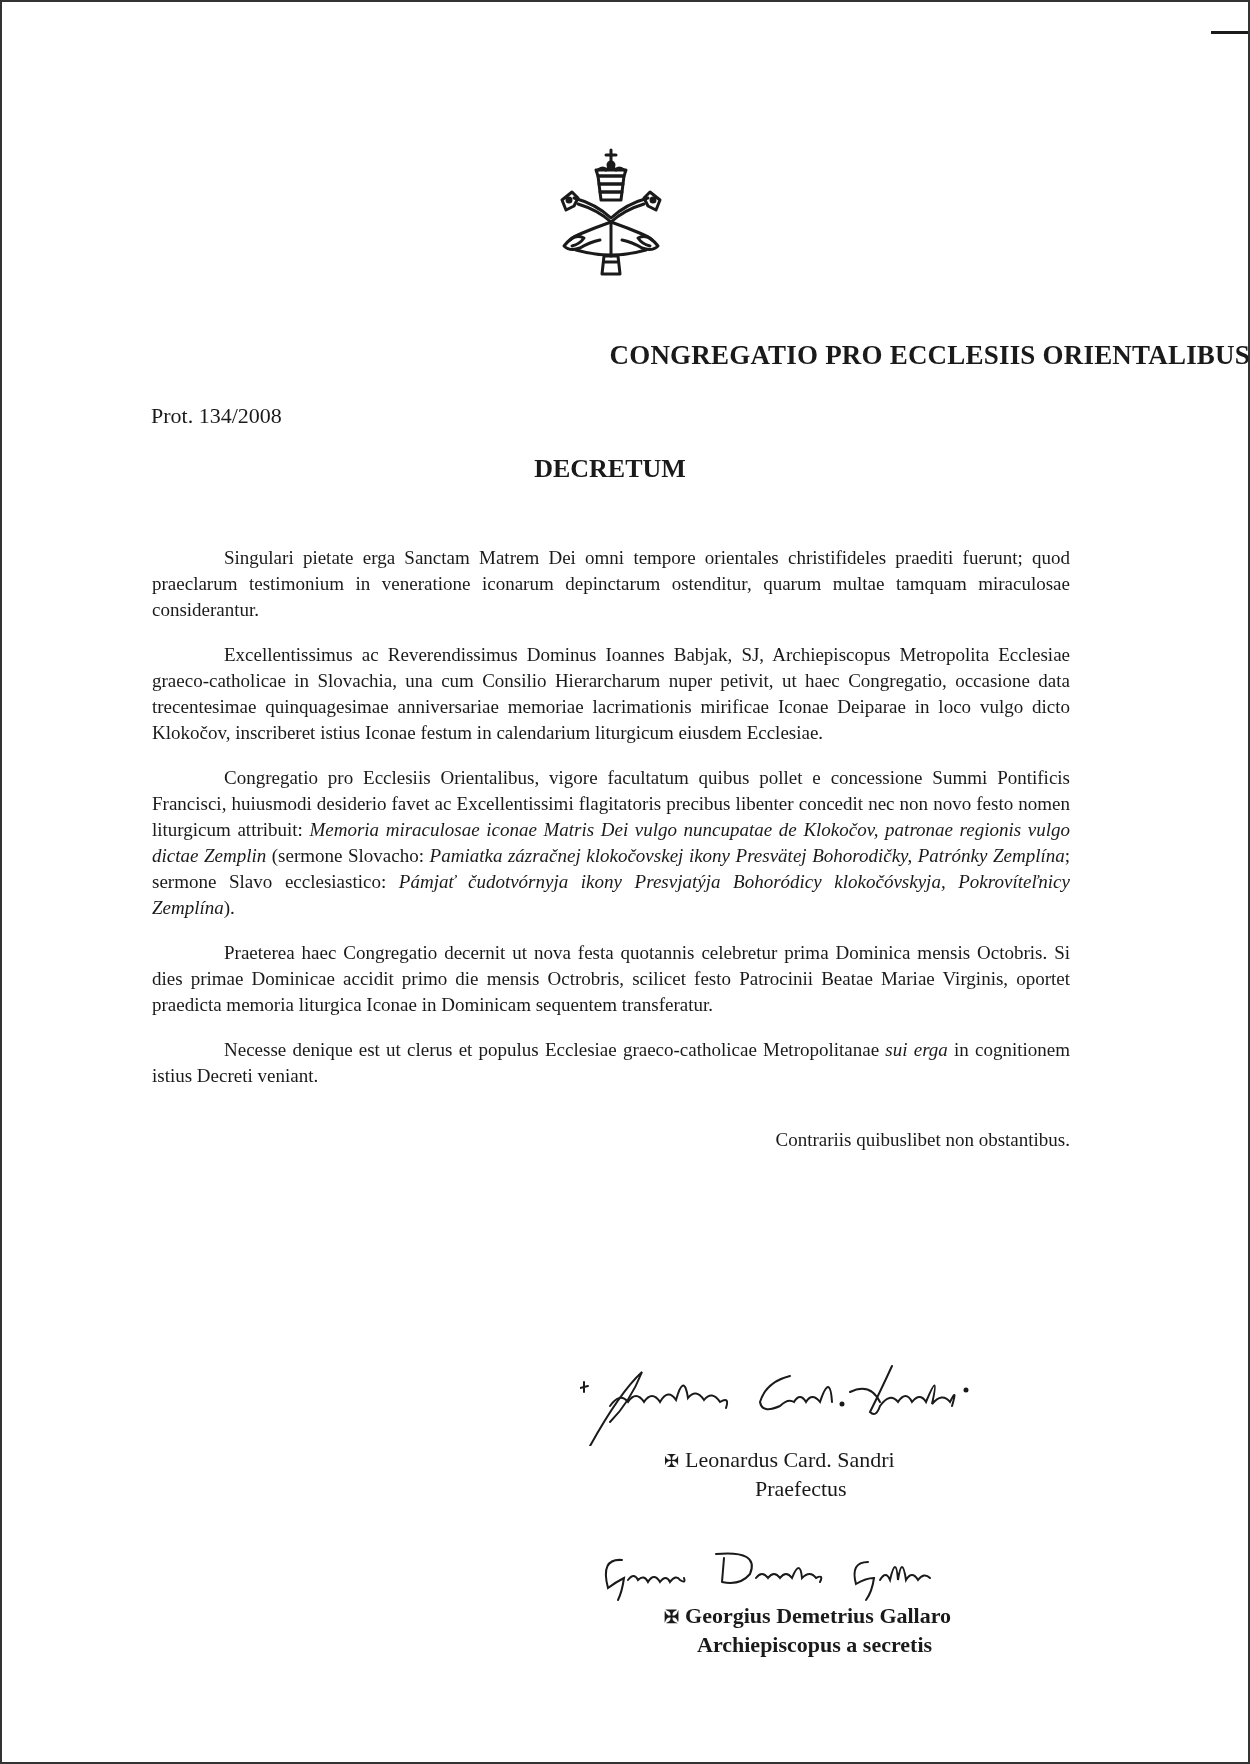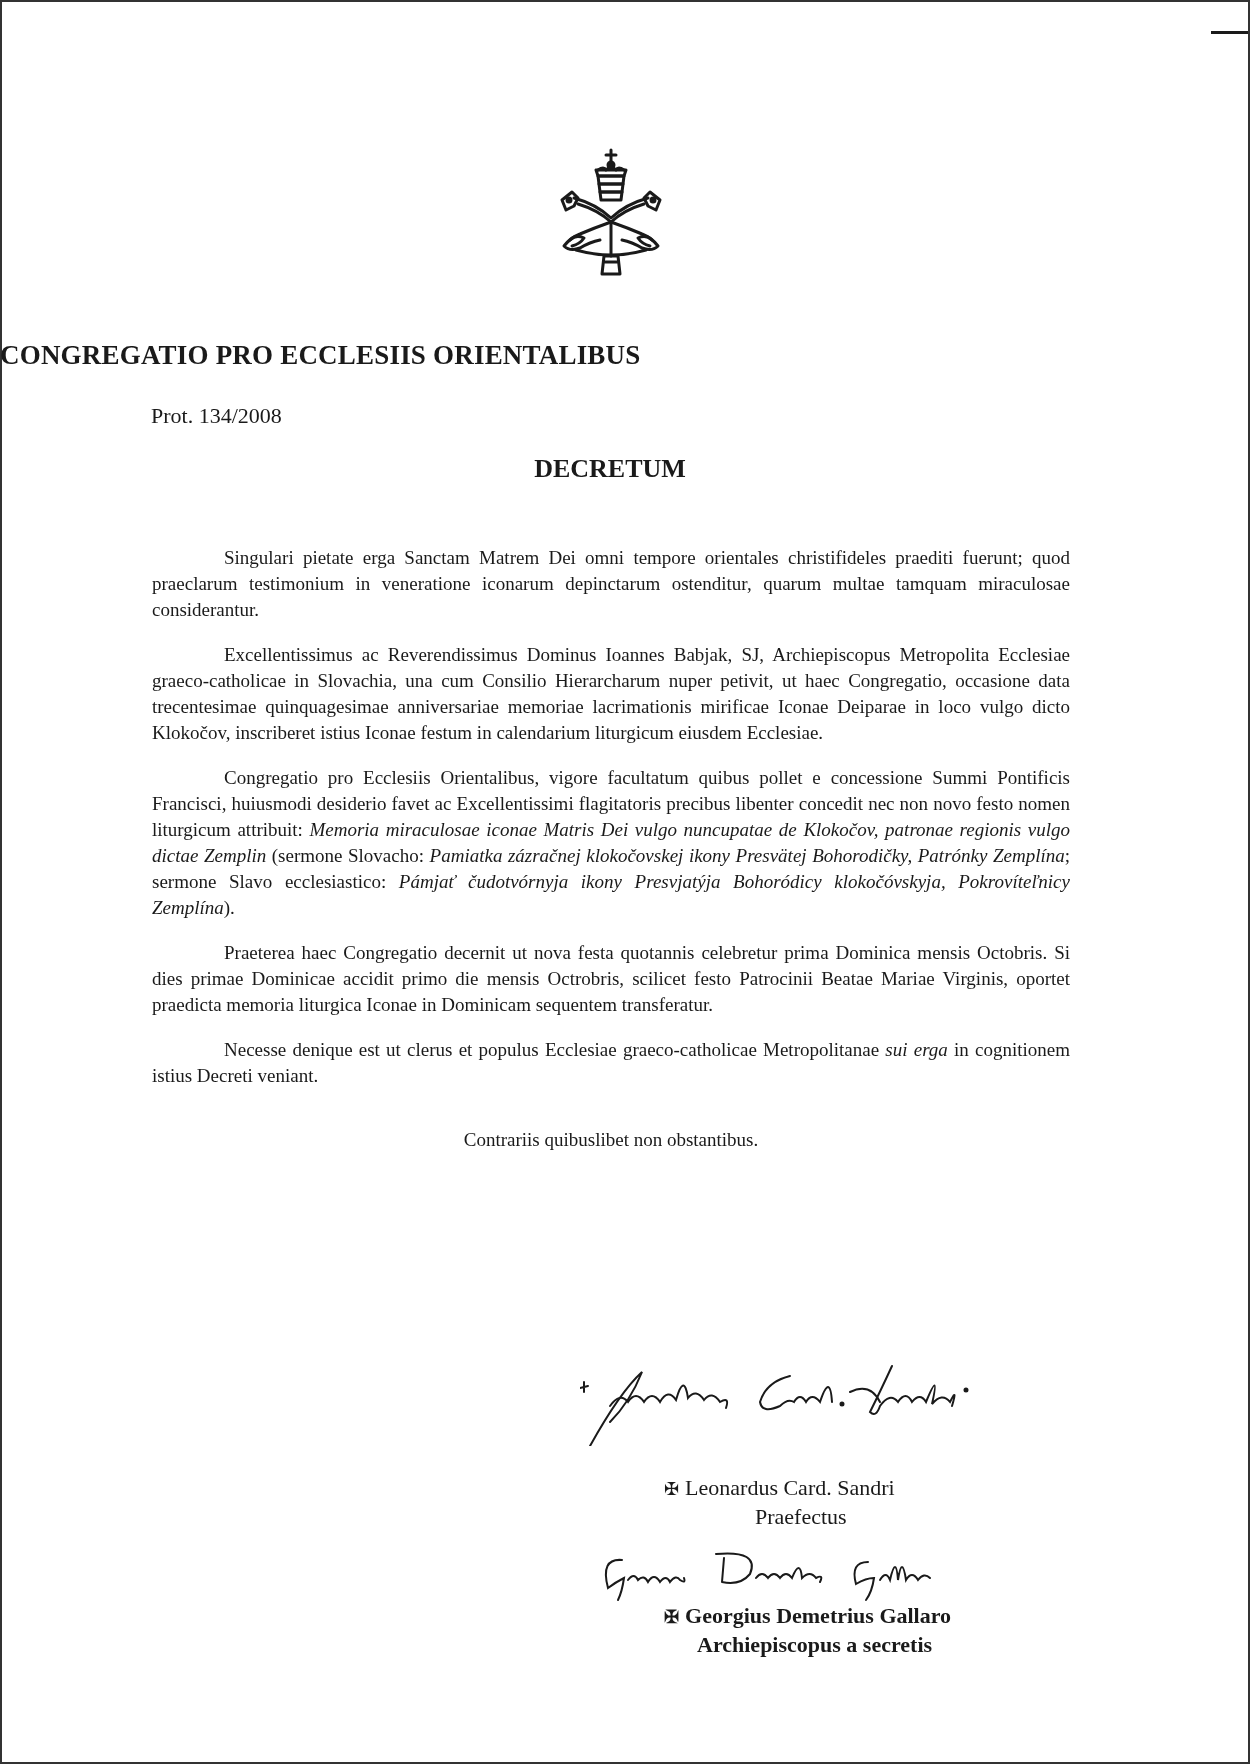--- a/index.html
+++ b/index.html
@@ -20,39 +20,39 @@
     .corner-mark {
       position: absolute; left: 1211px; top: 31px;
       width: 37px; height: 3px; background: #1a1a1a;
     }
     .emblem {
       position: absolute; left: 556px; top: 148px;
       width: 110px; height: 130px;
     }
     .org-title {
       position: absolute; left: 0; width: 1250px; top: 340px;
-      text-align: left; font-weight: bold; font-size: 27px;
+      text-align: right; font-weight: bold; font-size: 27px;
       letter-spacing: 0.2px;
     }
     .prot {
       position: absolute; left: 151px; top: 403px; font-size: 22px;
     }
     .doc-title {
       position: absolute; left: 0; width: 1220px; top: 454px;
       text-align: center; font-weight: bold; font-size: 26px;
       padding-left: 0;
     }
     .body {
       position: absolute; left: 152px; width: 918px; top: 545px;
       font-size: 19px; line-height: 26px;
     }
     .para {
       margin: 0 0 19px 0; text-align: justify; text-indent: 72px;
     }
-    .para.noindent { text-indent: 0; text-align: center; }
+    .para.noindent { text-indent: 0; text-align: right; }
     .para.gap-top { margin-top: 38px; }
     .para i { font-style: italic; }
     .sig-block {
       position: absolute; left: 580px; width: 500px;
     }
     .sig1 { top: 1362px; }
     .sig2 { top: 1548px; font-weight: bold; }
     .signature-svg { display: block; }
     .sig-name {
       font-size: 22px; line-height: 28px; white-space: nowrap;
@@ -119,21 +119,21 @@
   <svg class="signature-svg" width="500" height="84" viewBox="0 0 500 84" fill="none" stroke="#1a1a1a" stroke-width="2" stroke-linecap="round">
     <path d="M0 26 L8 24 M4 20 L4 30"></path>
     <path d="M10 84 Q40 30 62 10 Q50 40 30 60"></path>
     <path d="M30 44 Q40 30 48 40 Q56 28 64 40 Q72 28 80 40 Q88 26 96 38 Q104 10 108 36 Q116 26 124 38 Q132 28 140 40 Q150 34 146 46"></path>
     <path d="M210 14 Q186 20 180 40 Q182 52 200 44 Q208 36 214 40 Q220 30 226 40 Q232 30 240 40 Q250 10 252 40"></path>
     <circle cx="262" cy="42" r="1.5" fill="#1a1a1a"></circle>
     <path d="M312 4 Q300 30 290 50 Q296 56 300 44 Q310 30 318 40 Q326 28 332 40 Q340 30 346 40 Q360 6 352 42 Q362 30 370 40 Q378 24 372 44"></path>
     <circle cx="386" cy="28" r="1.5" fill="#1a1a1a"></circle>
     <path d="M270 30 Q290 20 300 40"></path>
   </svg>
-  <div class="sig-name" style="padding-left: 84px; margin-top: 28px;">
+  <div class="sig-name" style="padding-left: 84px;">
     <span class="cross">✠</span><span>Leonardus Card. Sandri</span>
   </div>
   <div class="sig-role" style="padding-left: 175px;">Praefectus</div>
 </div>
 
 <div class="sig-block sig2">
   <svg class="signature-svg" width="500" height="54" viewBox="0 0 500 54" fill="none" stroke="#1a1a1a" stroke-width="2" stroke-linecap="round">
     <path d="M42 12 Q20 10 28 40 Q36 34 44 30 Q42 44 38 52"></path>
     <path d="M48 32 Q54 24 58 32 Q64 26 68 34 Q74 24 80 34 Q86 26 90 34 Q96 26 100 32 Q106 36 104 30"></path>
     <path d="M136 6 Q180 2 170 26 Q160 38 142 34 M144 10 L142 34"></path>

